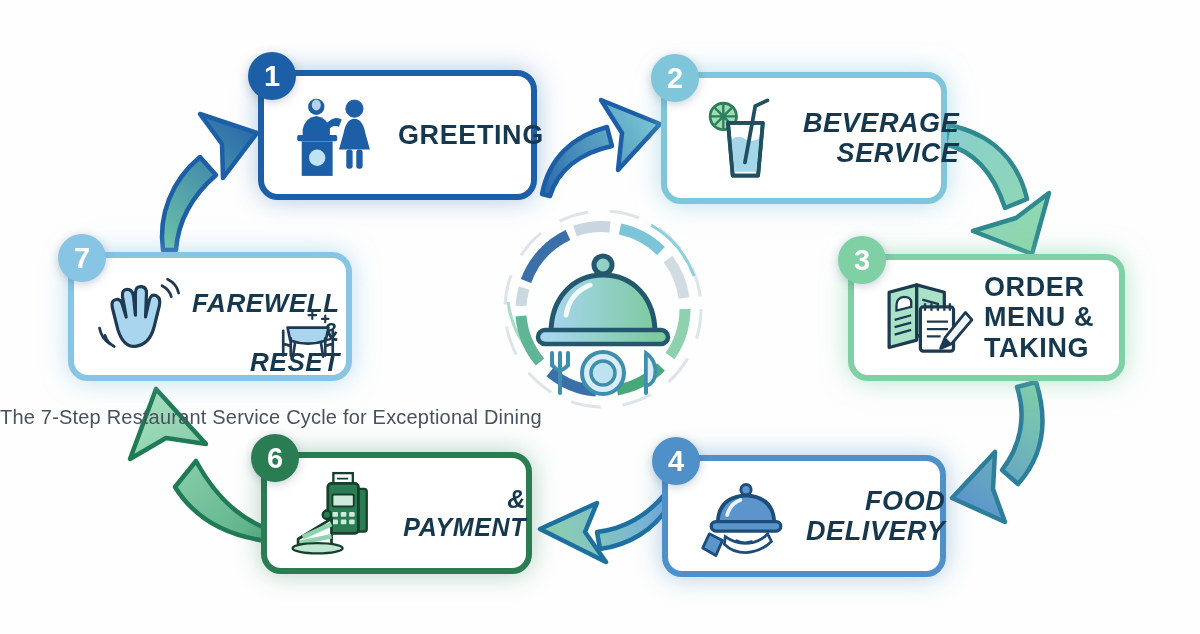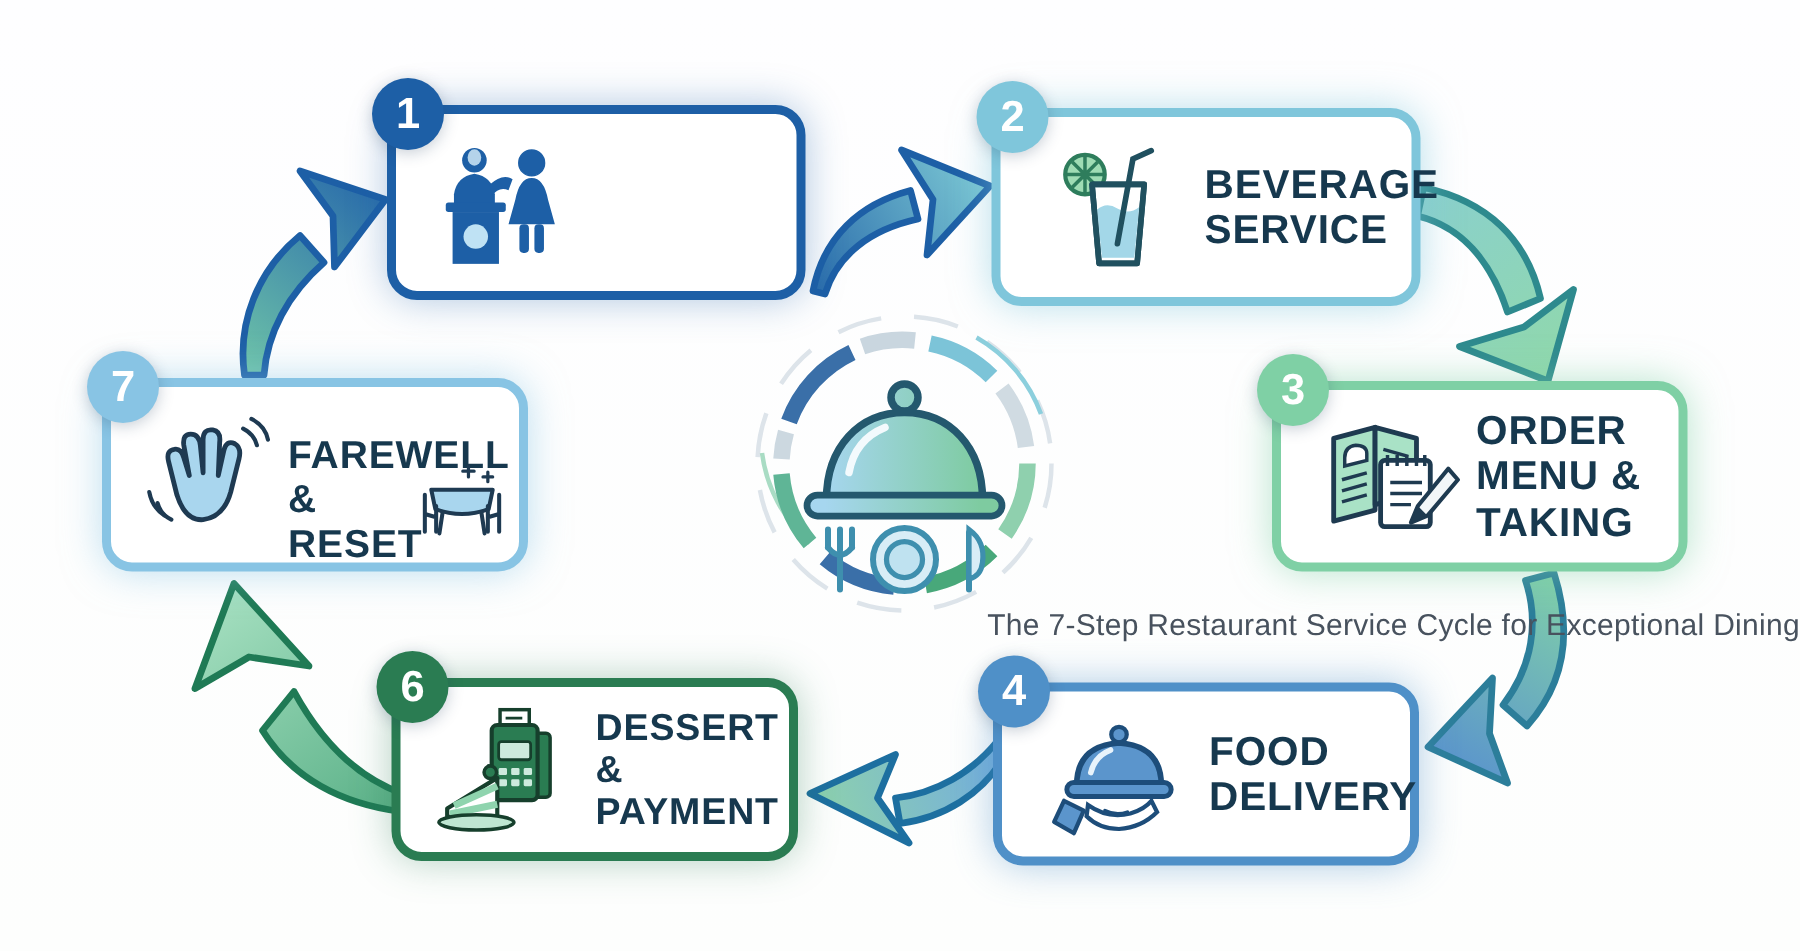--- a/index.html
+++ b/index.html
@@ -23,37 +23,37 @@
   .badge {
     position:absolute; left:-16px; top:-24px; width:48px; height:48px;
     border-radius:50%; color:#fff; display:flex; align-items:center; justify-content:center;
     font-size:29px; font-weight:800; box-shadow:0 2px 10px rgba(30,60,90,.25);
   }
   .icon-wrap { flex:0 0 auto; display:flex; align-items:center; justify-content:center; }
   .label {
     font-weight:800; color:#16384e; letter-spacing:.6px; line-height:1.12;
     font-size:27px; flex:1 1 auto;
   }
-  .label.center { text-align:left; }
+  .label.center { text-align:right;font-style:italic; }
   .label .ln { display:block; }
   .s6 .label { font-size:25px; }
   .s7 .label { font-size:26px; padding-right:54px;margin-top:33px; }
   .s1 .icon-wrap { padding-left:16px; width:118px; }
   .s2 .icon-wrap { padding-left:18px; width:118px; }
   .s3 .icon-wrap { padding-left:12px; width:118px; }
   .s4 .icon-wrap { padding-left:18px; width:120px; }
   .s6 .icon-wrap { padding-left:12px; width:118px; }
   .s7 .icon-wrap { padding-left:14px; width:104px; }
   .table-icon-abs { position:absolute; right:10px; bottom:12px; }
   
   .arrows { position:absolute; left:0; top:0; z-index:1; pointer-events:none; }
   .emblem { position:absolute; left:497px; top:203px; width:212px; height:212px; z-index:2; }
   
   .caption {
-    position:absolute; left:0; right:0; top:406px; text-align:right; z-index:2;
+    position:absolute; left:0; right:0; top:406px; text-align:left; z-index:2;
     font-size:20px; font-weight:500; color:#48525e; letter-spacing:.2px;
   }
 </style>
 </head>
 <body>
 
 <div class="stage">
 
   <svg class="arrows" width="1200" height="634" viewBox="0 0 1200 634">
     <defs>
@@ -170,20 +170,21 @@
           <path d="M41 37 Q51 28 58 33 L55 41 Q48 38 43 45 Z"></path>
           <rect x="9" y="50" width="44" height="7" rx="2"></rect>
           <rect x="14" y="57" width="34" height="38"></rect>
         </g>
         <circle cx="31" cy="75" r="9" fill="#bfe2f4"></circle>
         <circle cx="72" cy="21" r="9.5" fill="none" stroke="#1d5fa6"></circle>
         <ellipse cx="30" cy="17" rx="5" ry="6" fill="#cfe7f6" opacity="0.85"></ellipse>
       </svg>
     </div>
     <div class="label">
+      <span class="ln">GREETING</span>
     </div>
   </div>
 
   <div class="step-box s2" style="border-color: rgb(127, 198, 219);">
     <div class="badge" style="background: rgb(127, 198, 219);">
       <span>2</span>
     </div>
     <div class="icon-wrap">
       <svg width="96" height="94" viewBox="0 0 100 100">
         <circle cx="28" cy="27" r="14" fill="#9fdcb4" stroke="#2e7d5c" stroke-width="3"></circle>
@@ -275,21 +276,20 @@
         </g>
         <path d="M44 56 Q46 47 41 47" fill="none" stroke="#163f2c" stroke-width="2"></path>
         <circle cx="43" cy="52" r="4.5" fill="#2a7c52" stroke="#163f2c" stroke-width="2.5"></circle>
         <path d="M12 78 L48 56 L48 84 L12 84 Z" fill="#ffffff" stroke="#163f2c" stroke-width="3" stroke-linejoin="round"></path>
         <path d="M17 76 L48 62" stroke="#8fd4ae" stroke-width="5" fill="none"></path>
         <path d="M14 82 L48 75" stroke="#8fd4ae" stroke-width="5" fill="none"></path>
         <ellipse cx="33" cy="88" rx="27" ry="5.5" fill="#bfe6d2" stroke="#163f2c" stroke-width="2.5"></ellipse>
       </svg>
     </div>
     <div class="label center">
-      <span class="ln">DESSERT</span>
       <span class="ln">&amp;</span>
       <span class="ln">PAYMENT</span>
     </div>
   </div>
 
   <div class="step-box s7" style="border-color: rgb(136, 196, 228);">
     <div class="badge" style="background: rgb(136, 196, 228);">
       <span>7</span>
     </div>
     <div class="icon-wrap">

